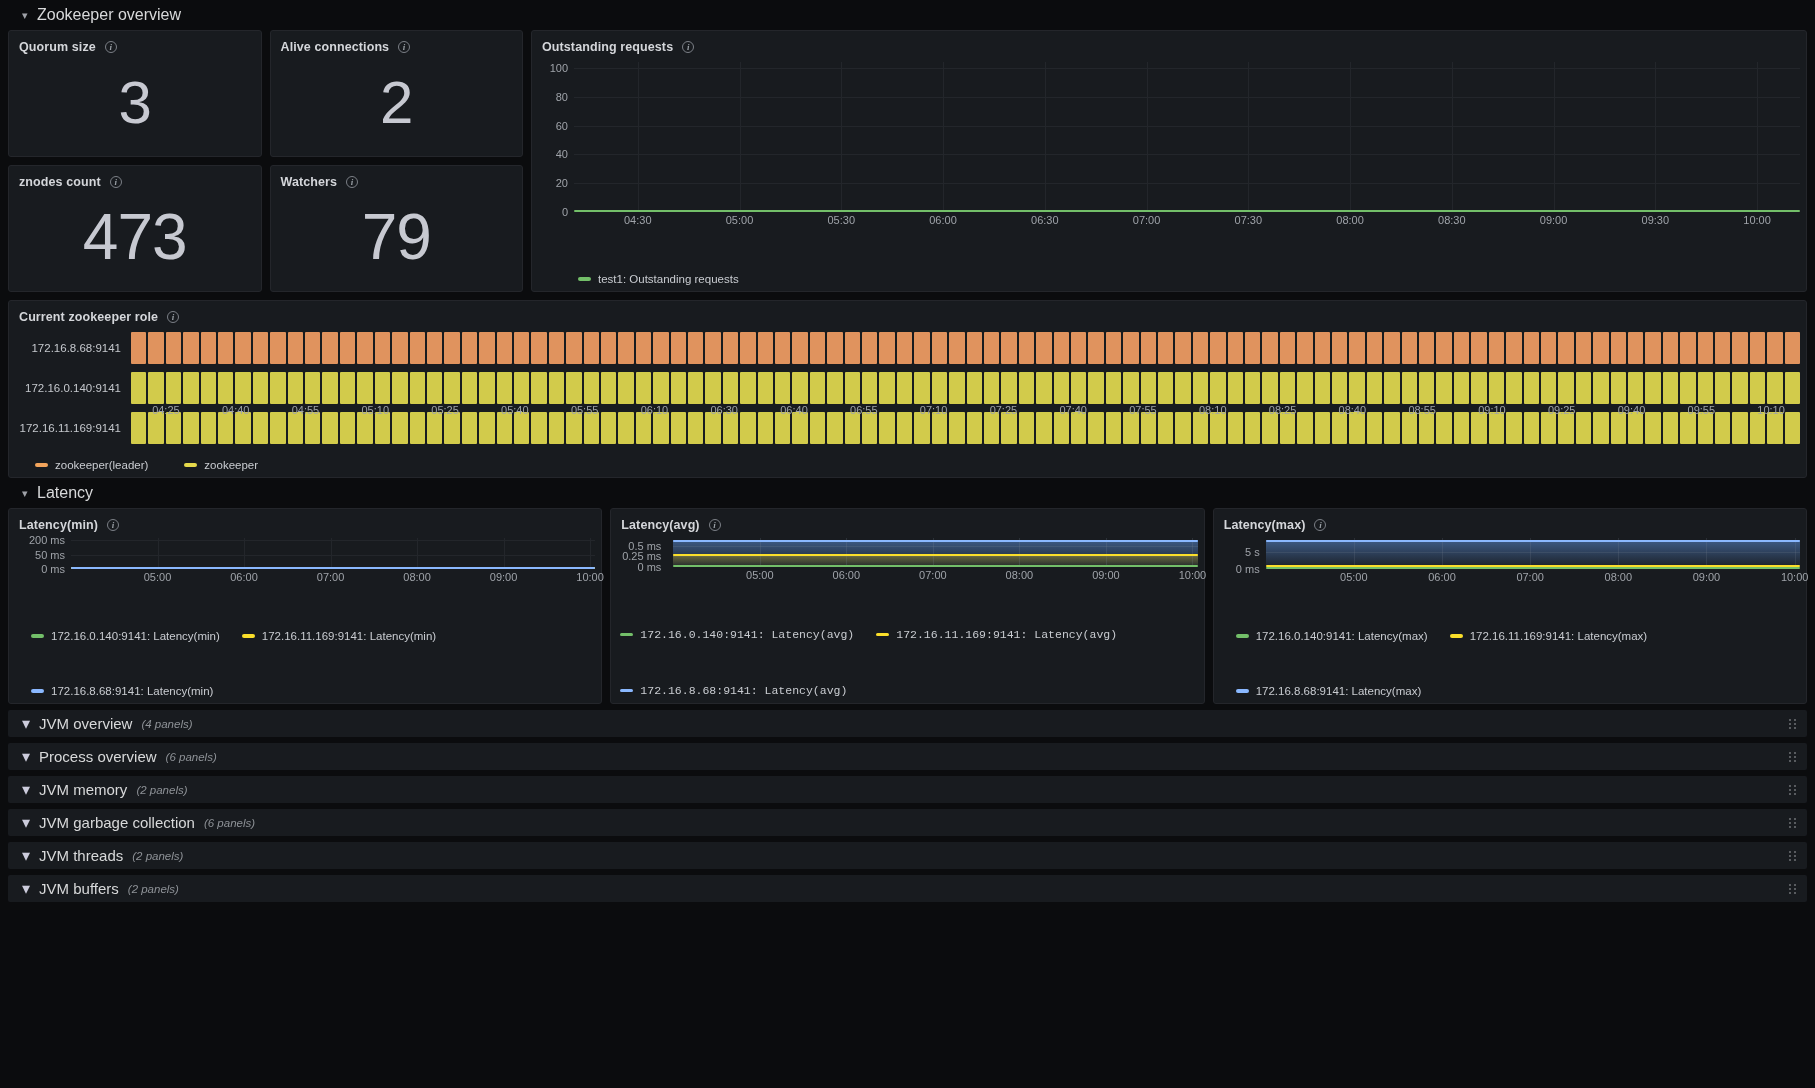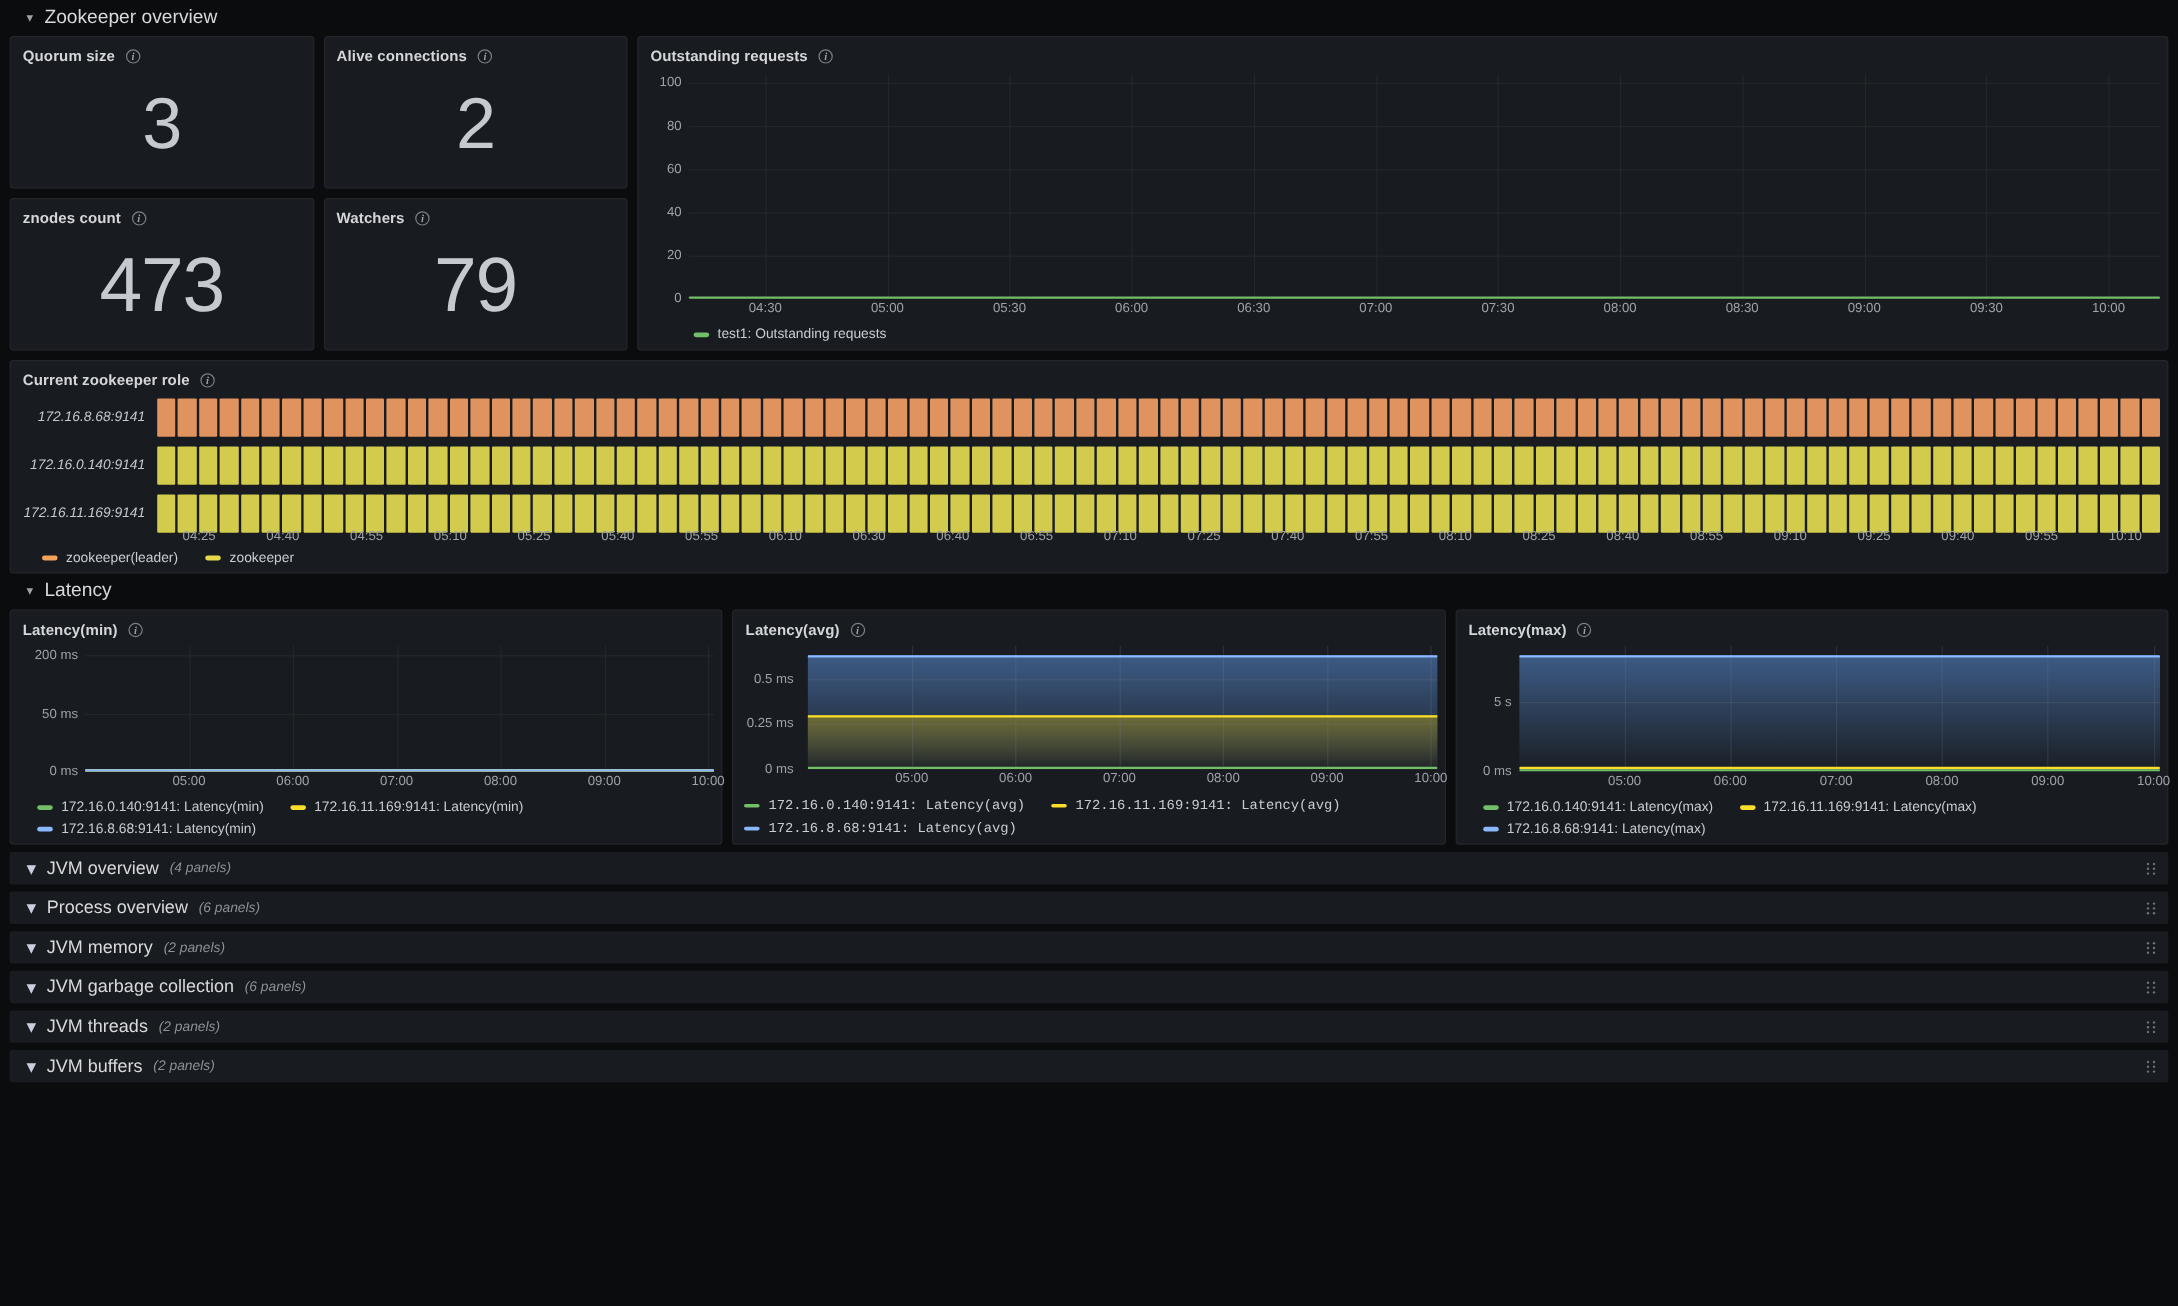--- a/index.html
+++ b/index.html
@@ -73,36 +73,36 @@
   .series-line { position:absolute; left:0; right:0; height:2px; border-radius:1px; }
   .series-area { position:absolute; left:0; right:0; }
 
   .xaxis { position:relative; height:20px; }
   .xtick {
     position:absolute; transform:translateX(-50%);
     font-size:11px; color:#9fa3a9; white-space:nowrap; top:2px;
   }
 
   .legend { padding: 4px 0 6px 46px; display:flex; flex-wrap:wrap; gap:6px 22px; }
-  .legend-item { display:flex; align-items:center; gap:7px; font-size:11.5px; color:#c9ccd1; }
+  .legend-item { display:flex; align-items:center; gap:7px; font-size:11.5px; color:#c9ccd1;margin-top:37px; }
   .swatch { width:13px; height:3.5px; border-radius:2px; display:inline-block; }
 
   
   .timeline-panel { margin-top:8px; height:178px; display:flex; flex-direction:column; }
   .tl-body { flex:1; position:relative; padding: 10px 6px 0 0; }
   .tl-rows { position:absolute; left:0; right:6px; top:8px; bottom:22px; }
   .tl-row { position:relative; height:32px; margin-bottom:8px; }
   .tl-label {
     position:absolute; left:0; width:112px; top:50%; transform:translateY(-50%);
-    text-align:right; font-size:11.5px; color:#c5c8cd; white-space:nowrap;font-style:italic;
+    text-align:right; font-size:11.5px; color:#c5c8cd; white-space:nowrap;
   }
   .tl-track { position:absolute; left:122px; right:0; top:0; bottom:0; display:flex; gap:2px; }
   .tl-cell { flex:1; border-radius:1px; }
   .tl-xaxis { position:absolute; left:122px; right:0; bottom:0; height:18px; }
-  .tl-legend { padding: 2px 0 6px 26px; display:flex; gap:23px; }
+  .tl-legend { padding: 2px 0 6px 26px; display:flex; gap:36px; }
 
   
   .grid-latency { display:flex; gap:8px; height:196px; }
   .lat-panel { flex:1; display:flex; flex-direction:column; }
   .lat-plot { flex:1; position:relative; margin-top:6px; }
 
   
   .collapsed-row {
     display:flex; align-items:center; gap:9px;
     height:27px; margin-top:6px; padding-left:14px;

